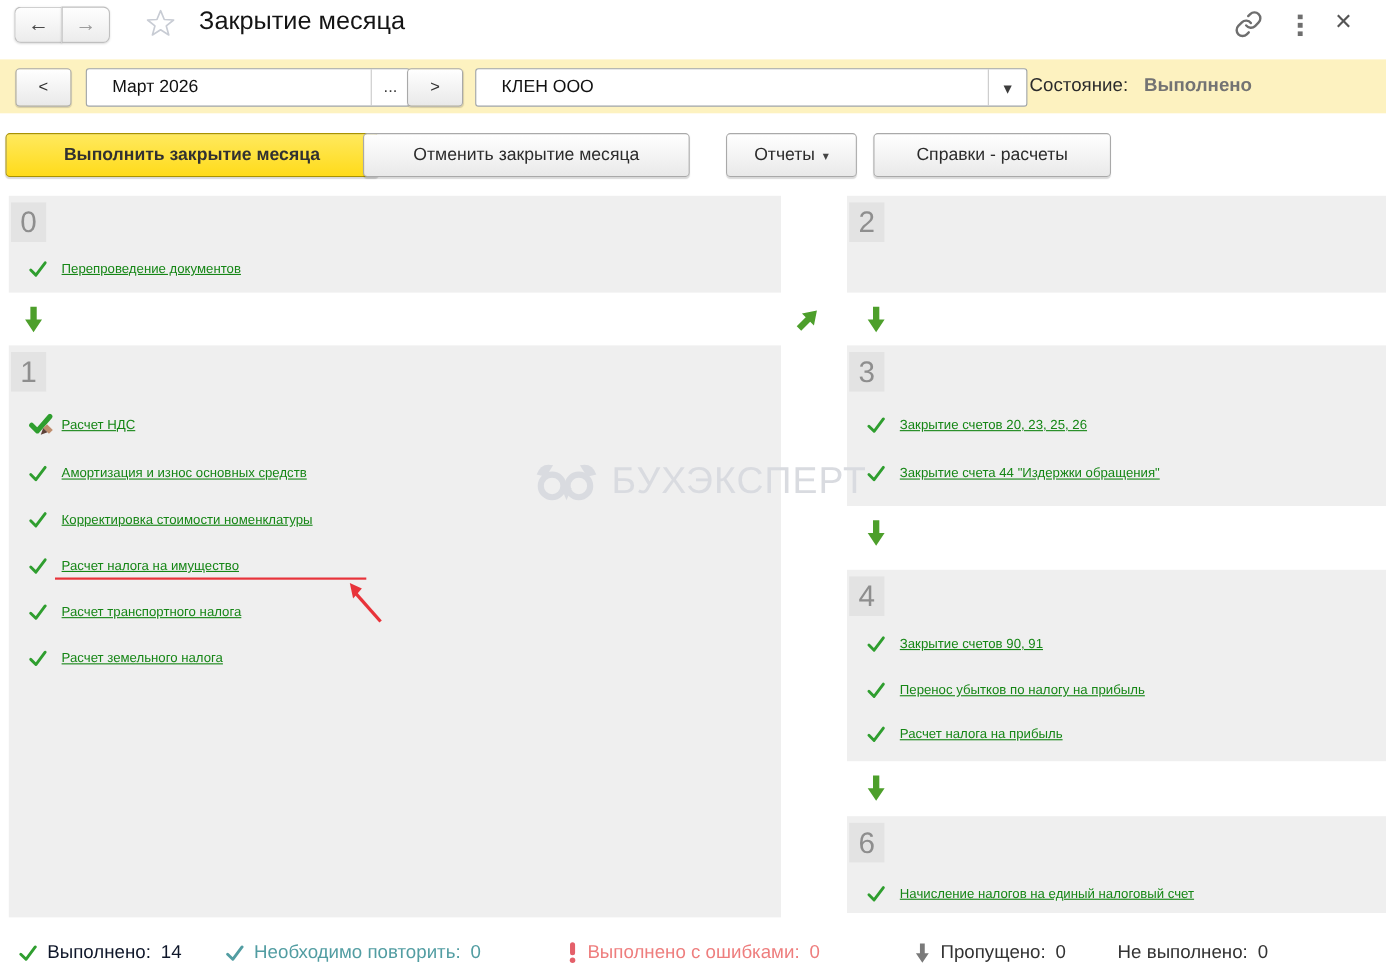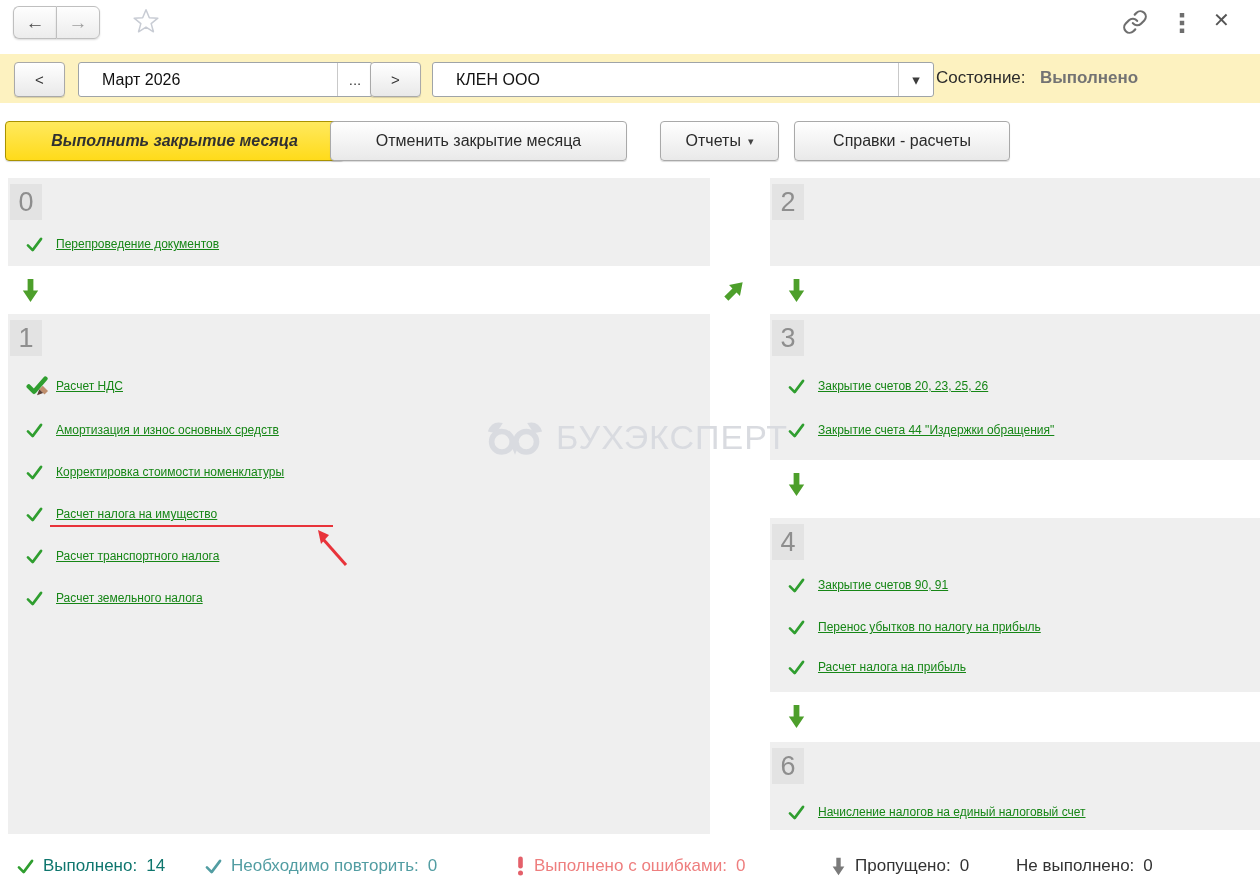--- a/index.html
+++ b/index.html
@@ -29,21 +29,21 @@
   .btn-sm{width:49px;height:33px;font-size:15px;color:#333;}
   .field{position:absolute;background:#fff;border:1px solid #9fa4a8;border-radius:3px;
          display:flex;align-items:center;z-index:3;padding-left:14px;}
   .field .val{flex:1;padding:0 9px;font-size:16px;color:#111;white-space:nowrap;overflow:hidden;}
   .field .seg{width:34px;align-self:stretch;border-left:1px solid #c9c9c9;
               display:flex;align-items:center;justify-content:center;font-size:15px;color:#3c3c3c;}
   .status-label{position:absolute;left:936px;top:68px;font-size:17px;color:#2b2b2b;z-index:3;}
   .status-value{position:absolute;left:1040px;top:68px;font-size:17px;font-weight:bold;color:#737373;z-index:3;}
 
   
-  .btn-primary{background:linear-gradient(#ffe95e,#ffdb1a);border-color:#a99200;font-weight:bold;color:#313131;font-style:italic;}
+  .btn-primary{background:linear-gradient(#ffe95e,#ffdb1a);border-color:#a99200;font-weight:bold;color:#313131;}
 
   
   .panel{position:absolute;background:#efefef;z-index:1;}
   .badge{position:absolute;left:2px;top:6px;width:32px;height:36px;background:#e3e3e3;
          color:#8e8e8e;font-size:27px;display:flex;align-items:center;justify-content:center;z-index:2;}
   .item{position:absolute;left:18px;display:flex;align-items:center;height:24px;z-index:3;}
   .item .ic{width:26px;display:flex;align-items:center;color:#2f9e2f;flex:none;}
   .item a{font-size:12px;color:#168616;text-decoration:underline;margin-left:4px;white-space:nowrap;cursor:pointer;}
   .arrow{position:absolute;color:#4d9f2b;z-index:2;}
   .diag{transform:rotate(-135deg);}
@@ -52,21 +52,21 @@
   .watermark{position:absolute;left:486px;top:418px;display:flex;align-items:center;gap:12px;
              z-index:2;color:#d9dbe0;}
   .watermark .wm-text{font-size:34px;font-weight:normal;letter-spacing:1px;color:#d9dbe0;white-space:nowrap;}
 
   
   .red-underline{position:absolute;left:50px;top:525px;width:283px;height:2px;background:#e8333a;z-index:6;}
   .red-arrow{position:absolute;left:309px;top:527px;width:46px;height:42px;z-index:6;}
 
   
   .fgroup{position:absolute;top:856px;display:flex;align-items:center;gap:9px;font-size:17px;z-index:4;white-space:nowrap;}
-  .f-green{color:#0f766e;}
+  .f-green{color:#0f172a;}
   .f-teal{color:#529da2;}
   .f-salmon{color:#ee7e7e;}
   .f-dark{color:#333;}
 </style>
 </head>
 <body>
 
 <svg width="0" height="0" style="position:absolute">
   <defs>
     <symbol id="i-check" viewBox="0 0 18 16">
@@ -110,20 +110,21 @@
 
 <div class="app">
 
   <div class="nav-group">
     <div class="nav-btn back">←</div>
     <div class="nav-btn fwd">→</div>
   </div>
   <svg class="star">
       <use href="#i-star"></use>
     </svg>
+  <div class="page-title">Закрытие месяца</div>
   <svg class="hdr-ic ic-link">
       <use href="#i-link"></use>
     </svg>
   <svg class="hdr-ic ic-kebab">
       <use href="#i-kebab"></use>
     </svg>
   <div class="hdr-ic ic-close">✕</div>
 
   <div class="toolbar"></div>
   <div class="btn btn-sm" style="left:14px;top:62px;">&lt;</div>

